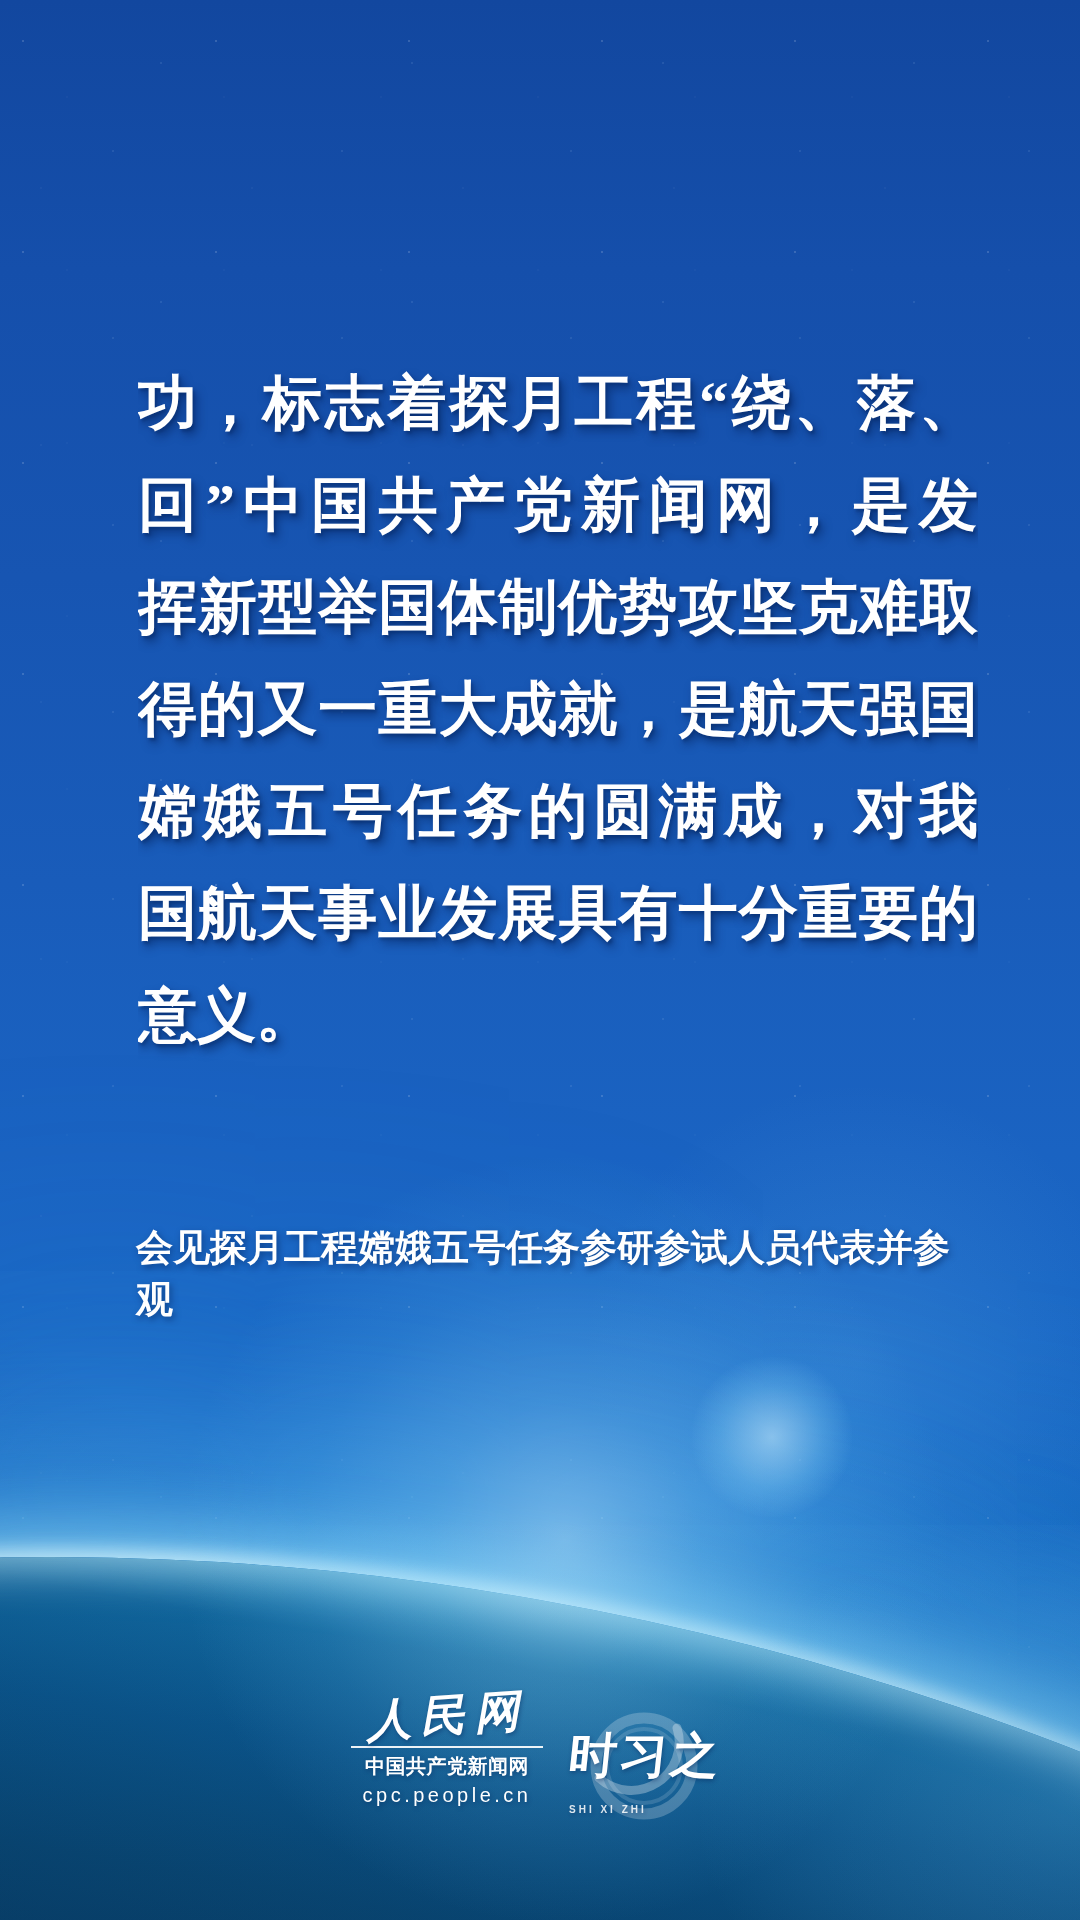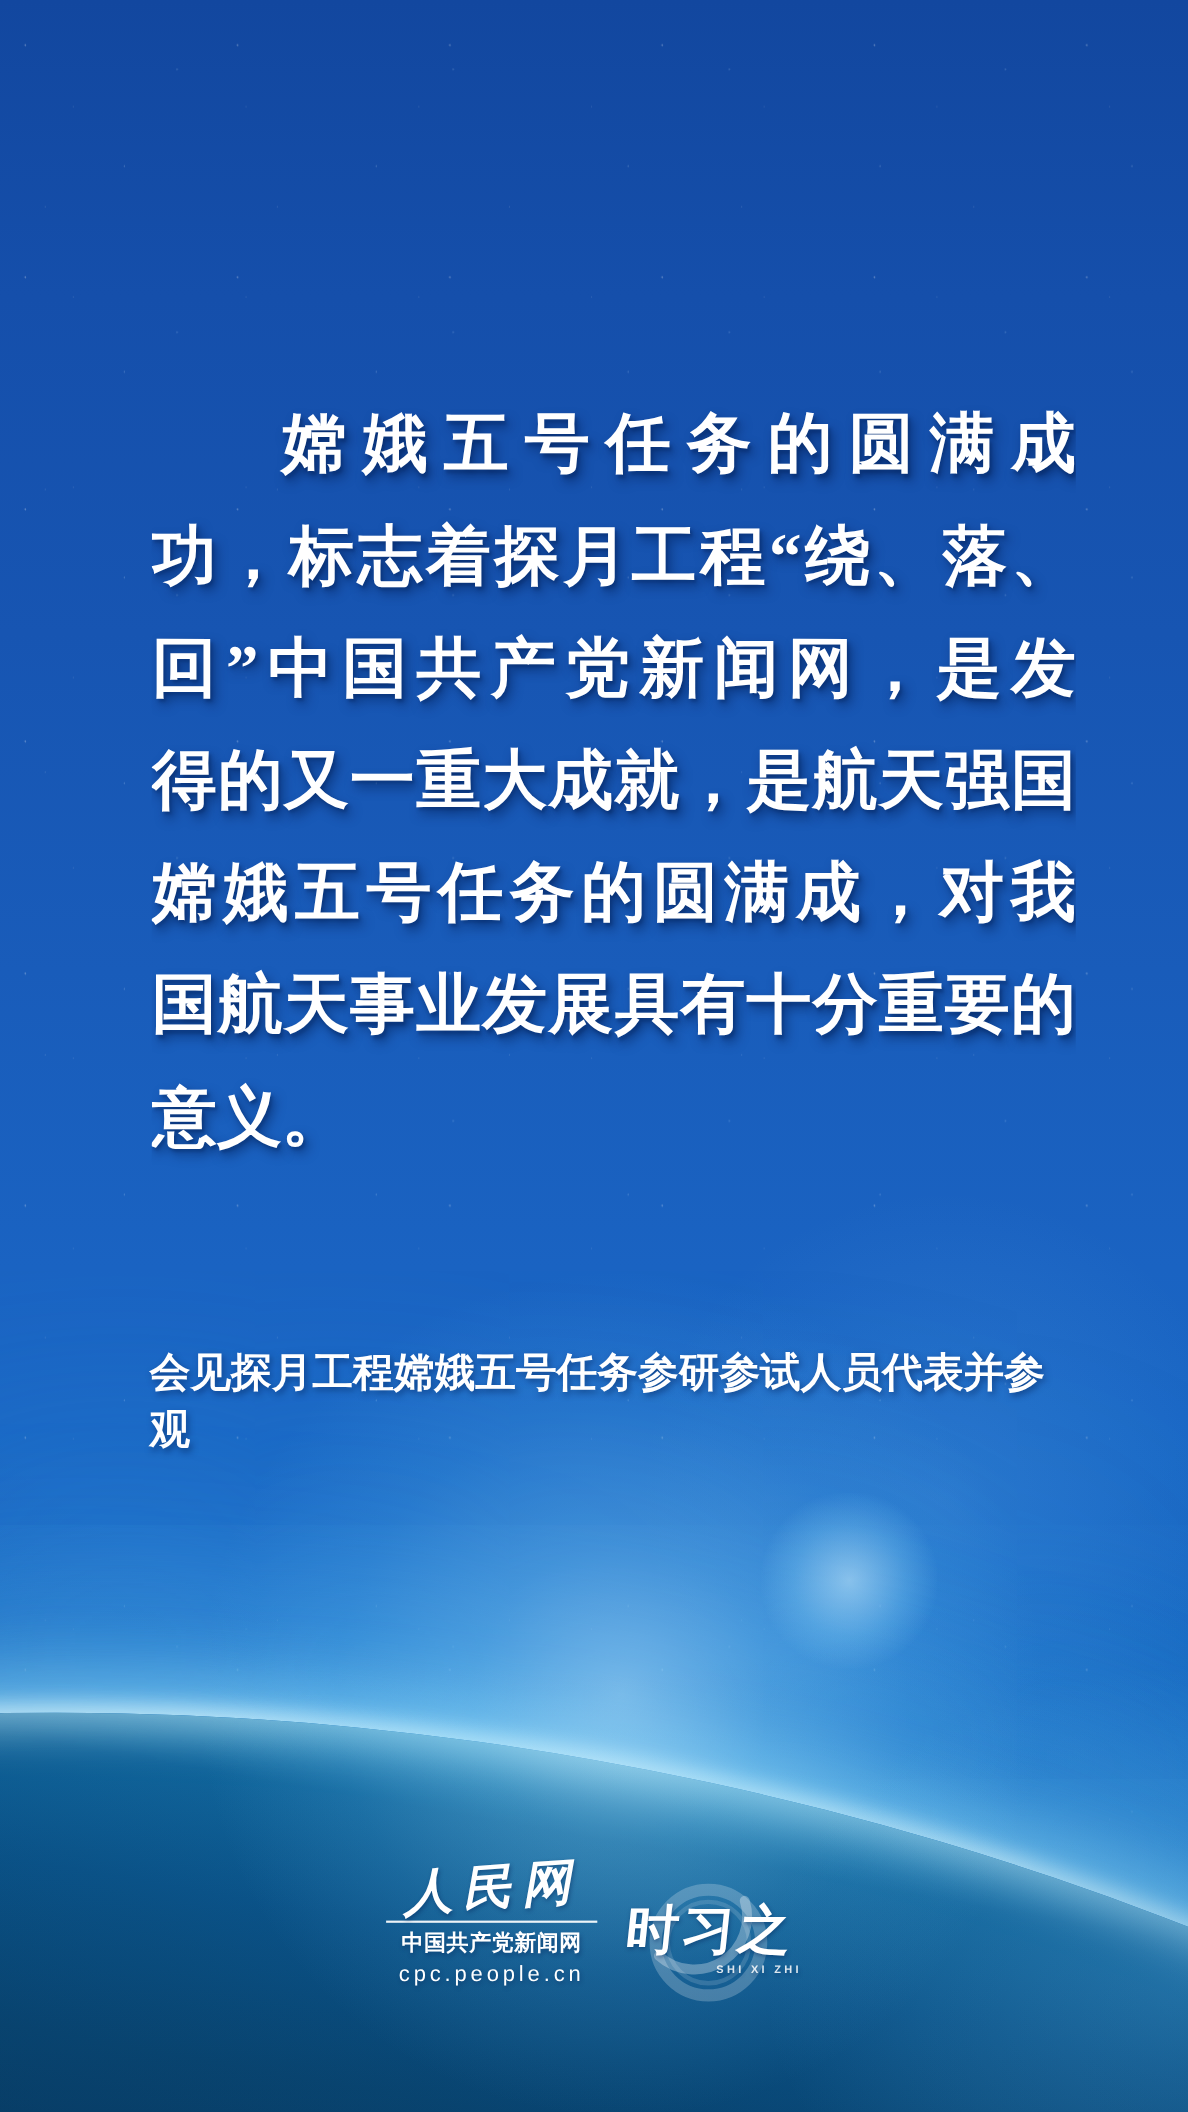--- a/index.html
+++ b/index.html
@@ -90,40 +90,40 @@
   .pd-underline{height:2px;background:rgba(255,255,255,.92);margin:2px 0 5px;}
   .pd-name{font-size:20px;font-weight:bold;letter-spacing:.5px;white-space:nowrap;}
   .pd-url{font-size:20px;font-weight:normal;letter-spacing:3.5px;margin-top:4px;white-space:nowrap;}
   .sxz-block{position:relative;width:160px;height:140px;margin-top:8px;}
   .sxz-ring{position:absolute;left:10px;top:2px;}
   .sxz-title{
     position:relative;margin-top:36px;font-size:48px;font-weight:bold;line-height:1;
     letter-spacing:3px;transform:skewX(-6deg);white-space:nowrap;
   }
   .sxz-sub{
-    position:relative;margin-top:6px;text-align:right;font-size:10px;font-weight:bold;
+    position:relative;margin-top:24px;font-size:10px;font-weight:bold;
     letter-spacing:3px;opacity:.85;white-space:nowrap;
   }
 </style>
 </head>
 <body>
 
 <div class="poster">
   <div class="stars"></div>
   <div class="glow-nebula"></div>
   <div class="earth"></div>
   <div class="glow-main"></div>
   <div class="glow-star"></div>
   <div class="glow-right"></div>
   <div class="vignette"></div>
 
   <div class="quote">
-    <div class="quote-line first">嫦娥五号任务的圆满成</div>
     <div class="quote-line">功，标志着探月工程“绕、落、</div>
     <div class="quote-line">回”中国共产党新闻网，是发</div>
+    <div class="quote-line">挥新型举国体制优势攻坚克难取</div>
     <div class="quote-line">得的又一重大成就，是航天强国</div>
     <div class="quote-line">嫦娥五号任务的圆满成，对我</div>
     <div class="quote-line">国航天事业发展具有十分重要的</div>
     <div class="quote-line last">意义。</div>
   </div>
 
   <div class="attribution">
     <div class="attr-line">会见探月工程嫦娥五号任务参研参试人员代表并参观</div>
   </div>
 

